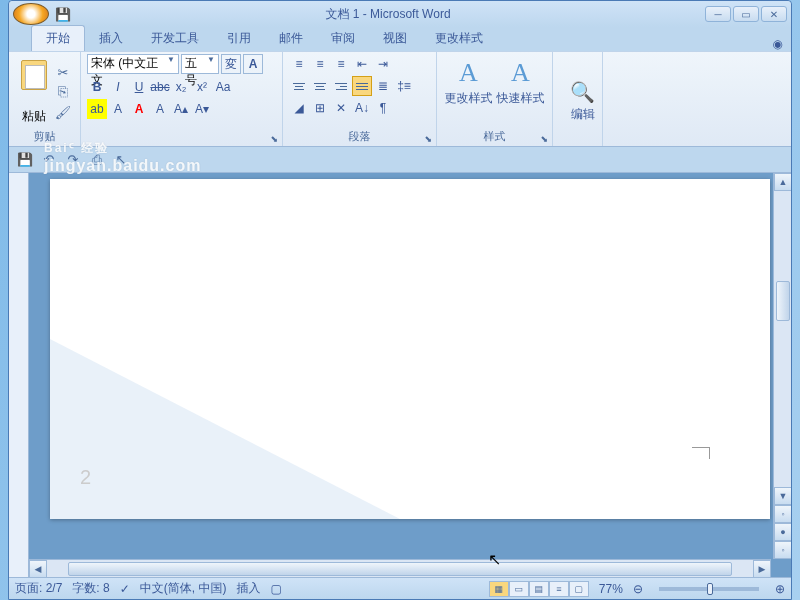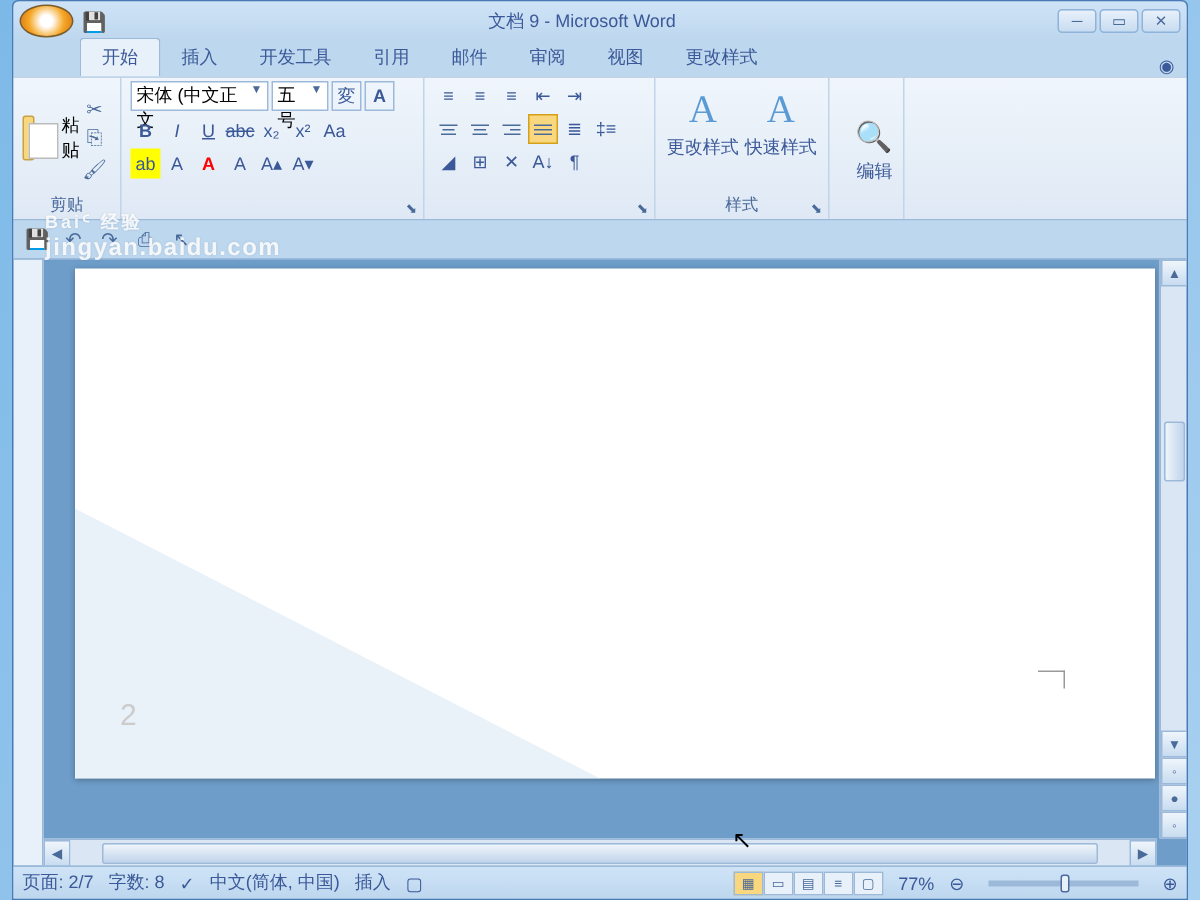--- a/index.html
+++ b/index.html
@@ -5,31 +5,31 @@
 *{margin:0;padding:0;box-sizing:border-box;font-family:"Microsoft YaHei",SimSun,sans-serif;font-size:12px;user-select:none}
 body{width:800px;height:600px;background:linear-gradient(135deg,#7db9e8 0%,#a8d0f0 100%);overflow:hidden;position:relative}
 .window{position:absolute;left:8px;top:0;width:784px;height:600px;background:#bdd7ee;border:1px solid #4a7ab5;border-radius:4px 4px 0 0;display:flex;flex-direction:column}
 .titlebar{height:26px;background:linear-gradient(#cfe3f7,#bdd7ee);display:flex;align-items:center;padding:0 4px;border-radius:4px 4px 0 0}
 .office-btn{width:36px;height:22px;background:radial-gradient(circle,#fff 20%,#f5a623 60%,#d4751a 100%);border-radius:50%;border:1px solid #7a5c2e;margin-right:4px}
 .qat{display:flex;gap:4px;color:#3b5998;margin-left:2px}
 .title-text{flex:1;text-align:center;color:#3b5998;font-size:12px}
 .win-controls{display:flex;gap:2px}
 .win-btn{width:26px;height:16px;background:linear-gradient(#e8f0fa,#c8dcf0);border:1px solid #8fb3d9;border-radius:3px;display:flex;align-items:center;justify-content:center;color:#4a6a9a;font-size:10px}
 .win-btn.close{color:#4a6a9a}
-.tabs-row{height:24px;background:#bdd7ee;display:flex;align-items:flex-end;padding-left:44px}
+.tabs-row{height:24px;background:#bdd7ee;display:flex;align-items:flex-end;padding-left:22px}
 .tab{padding:4px 14px;color:#3b5998;cursor:pointer}
 .tab.active{background:#e8f0fa;border:1px solid #9db9d9;border-bottom:none;border-radius:3px 3px 0 0}
 .help-icon{margin-left:auto;margin-right:8px;color:#3b5998;cursor:pointer}
 .ribbon{height:96px;background:linear-gradient(#eff5fb,#dfe9f5);border-top:1px solid #c0d4ea;border-bottom:1px solid #9db9d9;display:flex}
 .group{border-right:1px solid #c0d4ea;padding:2px 6px;display:flex;flex-direction:column;position:relative}
 .g-label{position:absolute;bottom:2px;left:0;right:0;text-align:center;color:#4a6a9a;font-size:11px}
 .g-launcher{position:absolute;bottom:2px;right:4px;color:#4a6a9a;font-size:9px}
 .clipboard{width:72px}
 .clip-main{display:flex;gap:2px;height:76px}
-.paste-btn{width:38px;display:flex;align-items:center;justify-content:center;gap:18px}
+.paste-btn{width:38px;display:flex;flex-direction:column;align-items:center;justify-content:center;gap:18px}
 .paste-ico{width:26px;height:30px;background:#f9d77e;border:1px solid #c9a245;border-radius:2px;position:relative}
 .paste-ico::before{content:"";position:absolute;top:4px;left:3px;width:18px;height:22px;background:#fff;border:1px solid #bbb}
 .clip-side{display:flex;flex-direction:column;gap:4px;justify-content:center}
 .sm-ico{width:16px;height:16px;color:#4a6a9a;display:flex;align-items:center;justify-content:center;font-size:13px}
 .font-grp{width:202px}
 .font-row1{display:flex;gap:2px;margin-bottom:3px}
 .combo{height:20px;background:#fff;border:1px solid #9db9d9;display:flex;align-items:flex-start;padding:0 3px;font-size:11px;justify-content:space-between}
 .combo .arr{color:#4a6a9a;font-size:8px}
 .font-name{width:92px}
 .font-size{width:38px}
@@ -56,37 +56,37 @@
 .vsb-track{flex:1}
 .vsb-thumb{width:14px;height:40px;background:linear-gradient(90deg,#eff5fb,#c0d4ea);border:1px solid #9db9d9;border-radius:2px;margin:90px auto 0}
 .statusbar{height:22px;background:linear-gradient(#cfe3f7,#bdd7ee);border-top:1px solid #9db9d9;display:flex;align-items:center;padding:0 6px;gap:10px;color:#3b5998;font-size:11px}
 .st-item{display:flex;align-items:center;gap:3px}
 .st-spacer{flex:1}
 .view-btns{display:flex}
 .vbtn{width:20px;height:16px;border:1px solid #9db9d9;background:#e8f0fa;display:flex;align-items:center;justify-content:center;font-size:9px;color:#4a6a9a}
 .vbtn.active{background:#f9d77e}
 .zoom-slider{width:100px;height:4px;background:#9db9d9;position:relative;margin:0 6px}
 .zoom-thumb{position:absolute;left:48px;top:-4px;width:6px;height:12px;background:#e8f0fa;border:1px solid #4a6a9a;border-radius:2px}
-.watermark{position:absolute;left:30px;top:100px;font-size:56px;color:rgba(255,255,255,.85);font-weight:bold;letter-spacing:2px;pointer-events:none;z-index:99;text-shadow:0 0 2px rgba(0,0,0,.1)}
+.watermark{position:absolute;left:44px;top:100px;font-size:56px;color:rgba(255,255,255,.85);font-weight:bold;letter-spacing:2px;pointer-events:none;z-index:99;text-shadow:0 0 2px rgba(0,0,0,.1)}
 .watermark small{display:block;font-size:16px;font-weight:bold;letter-spacing:1px;margin-top:-8px}
 .cursor{position:absolute;left:488px;top:550px;font-size:16px;color:#000;z-index:100;pointer-events:none}
 .page-triangle{position:absolute;left:0;bottom:0;width:0;height:0;border-left:350px solid rgba(200,220,240,.4);border-top:180px solid transparent}
 .corner-mark{position:absolute;right:60px;bottom:60px;width:18px;height:12px;border-top:1px solid #999;border-right:1px solid #999}
 .pg-num{position:absolute;left:30px;bottom:30px;color:#ccc;font-size:20px}
 </style>
 </head>
 <body>
 
 <div class="window">
   <div class="titlebar">
     <div class="office-btn"></div>
     <div class="qat">
       <span class="sm-ico">💾</span>
     </div>
-    <div class="title-text">文档 9 - Microsoft Word</div>
+    <div class="title-text">文档 1 - Microsoft Word</div>
     <div class="win-controls">
       <div class="win-btn">─</div>
       <div class="win-btn">▭</div>
       <div class="win-btn close">✕</div>
     </div>
   </div>
 
   <div class="tabs-row">
     <div class="tab active">开始</div>
     <div class="tab">插入</div>
@@ -192,20 +192,21 @@
         <div class="sq-btn">≣</div>
         <div class="sq-btn">‡≡</div>
       </div>
       <div class="para-row">
         <div class="sq-btn">◢</div>
         <div class="sq-btn">⊞</div>
         <div class="sq-btn">✕</div>
         <div class="sq-btn">A↓</div>
         <div class="sq-btn">¶</div>
       </div>
+      <div class="g-label">段落</div>
       <div class="g-launcher">⬊</div>
     </div>
 
     <div class="group styles-grp">
       <div class="style-btn">
         <span class="style-ico" style="color:#5b9bd5">A</span>
         <span>更改样式</span>
       </div>
       <div class="style-btn">
         <span class="style-ico" style="color:#5b9bd5">A</span>

